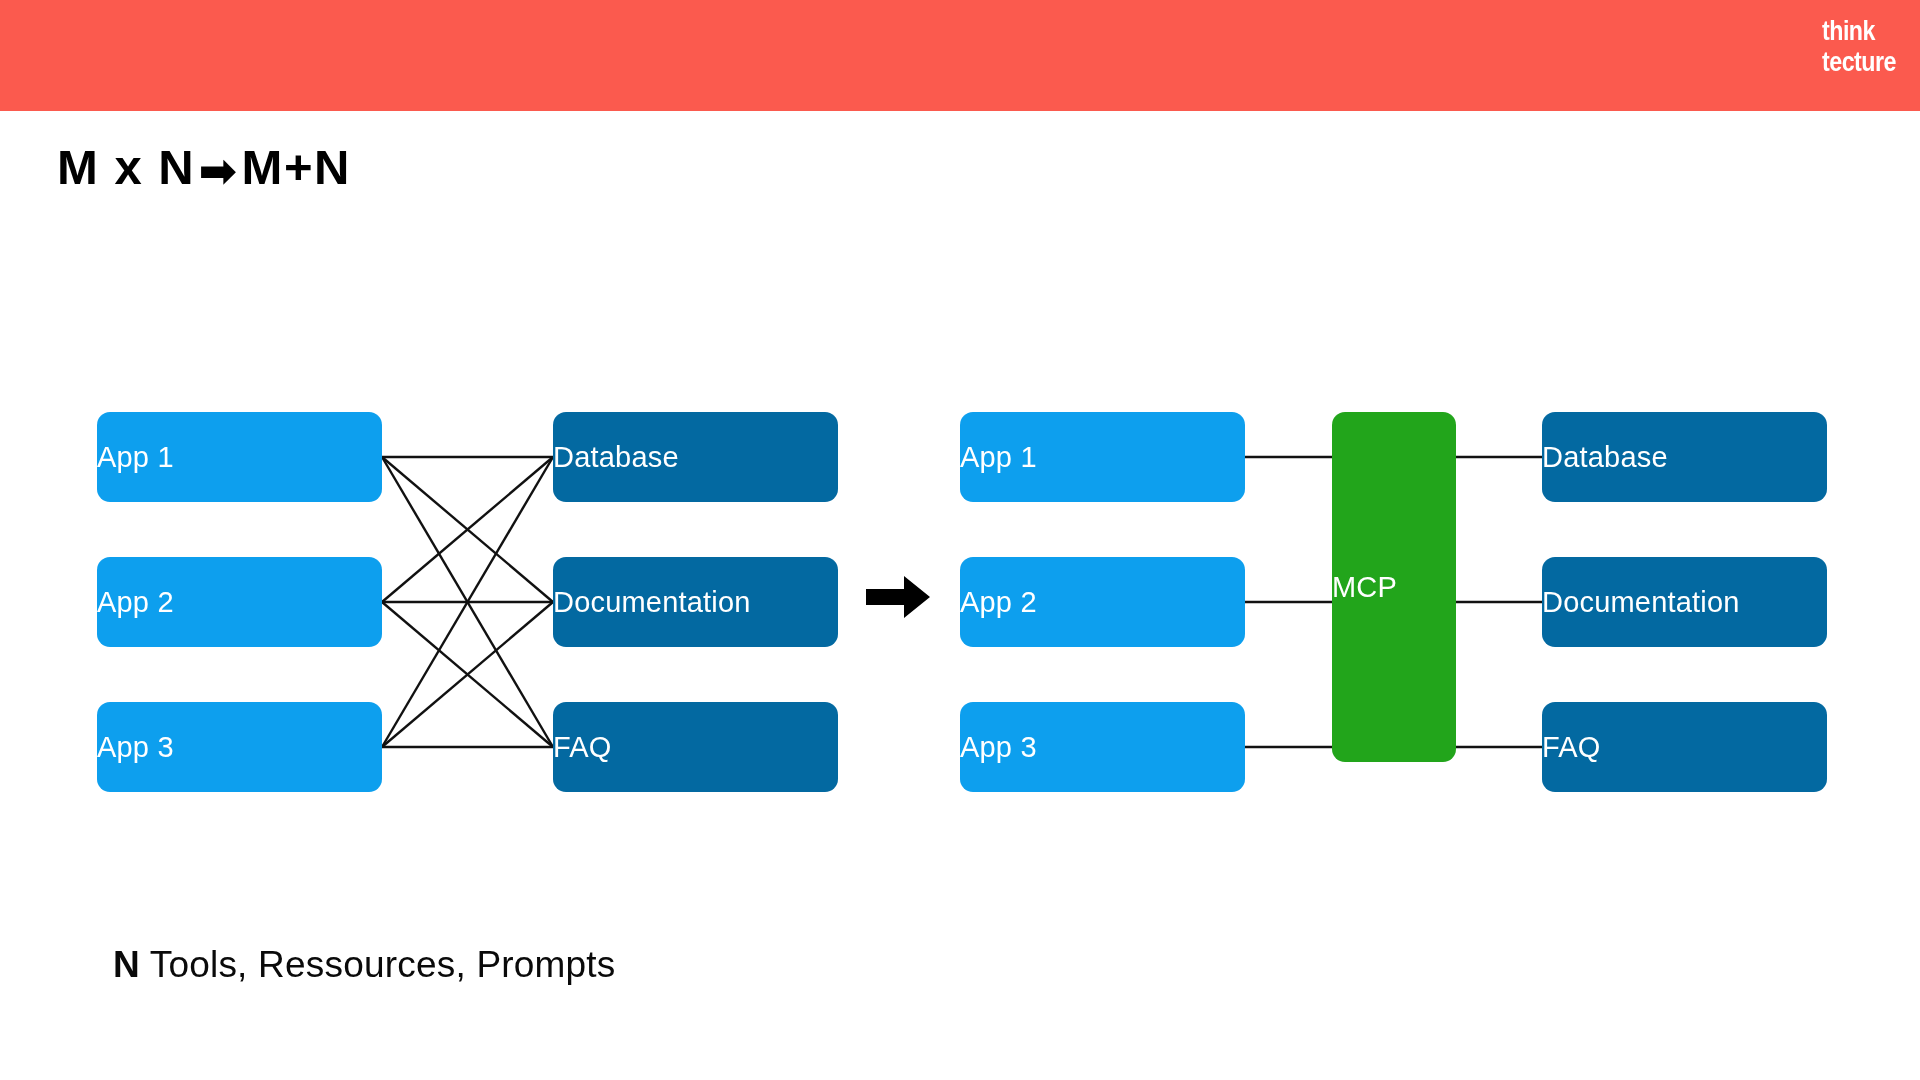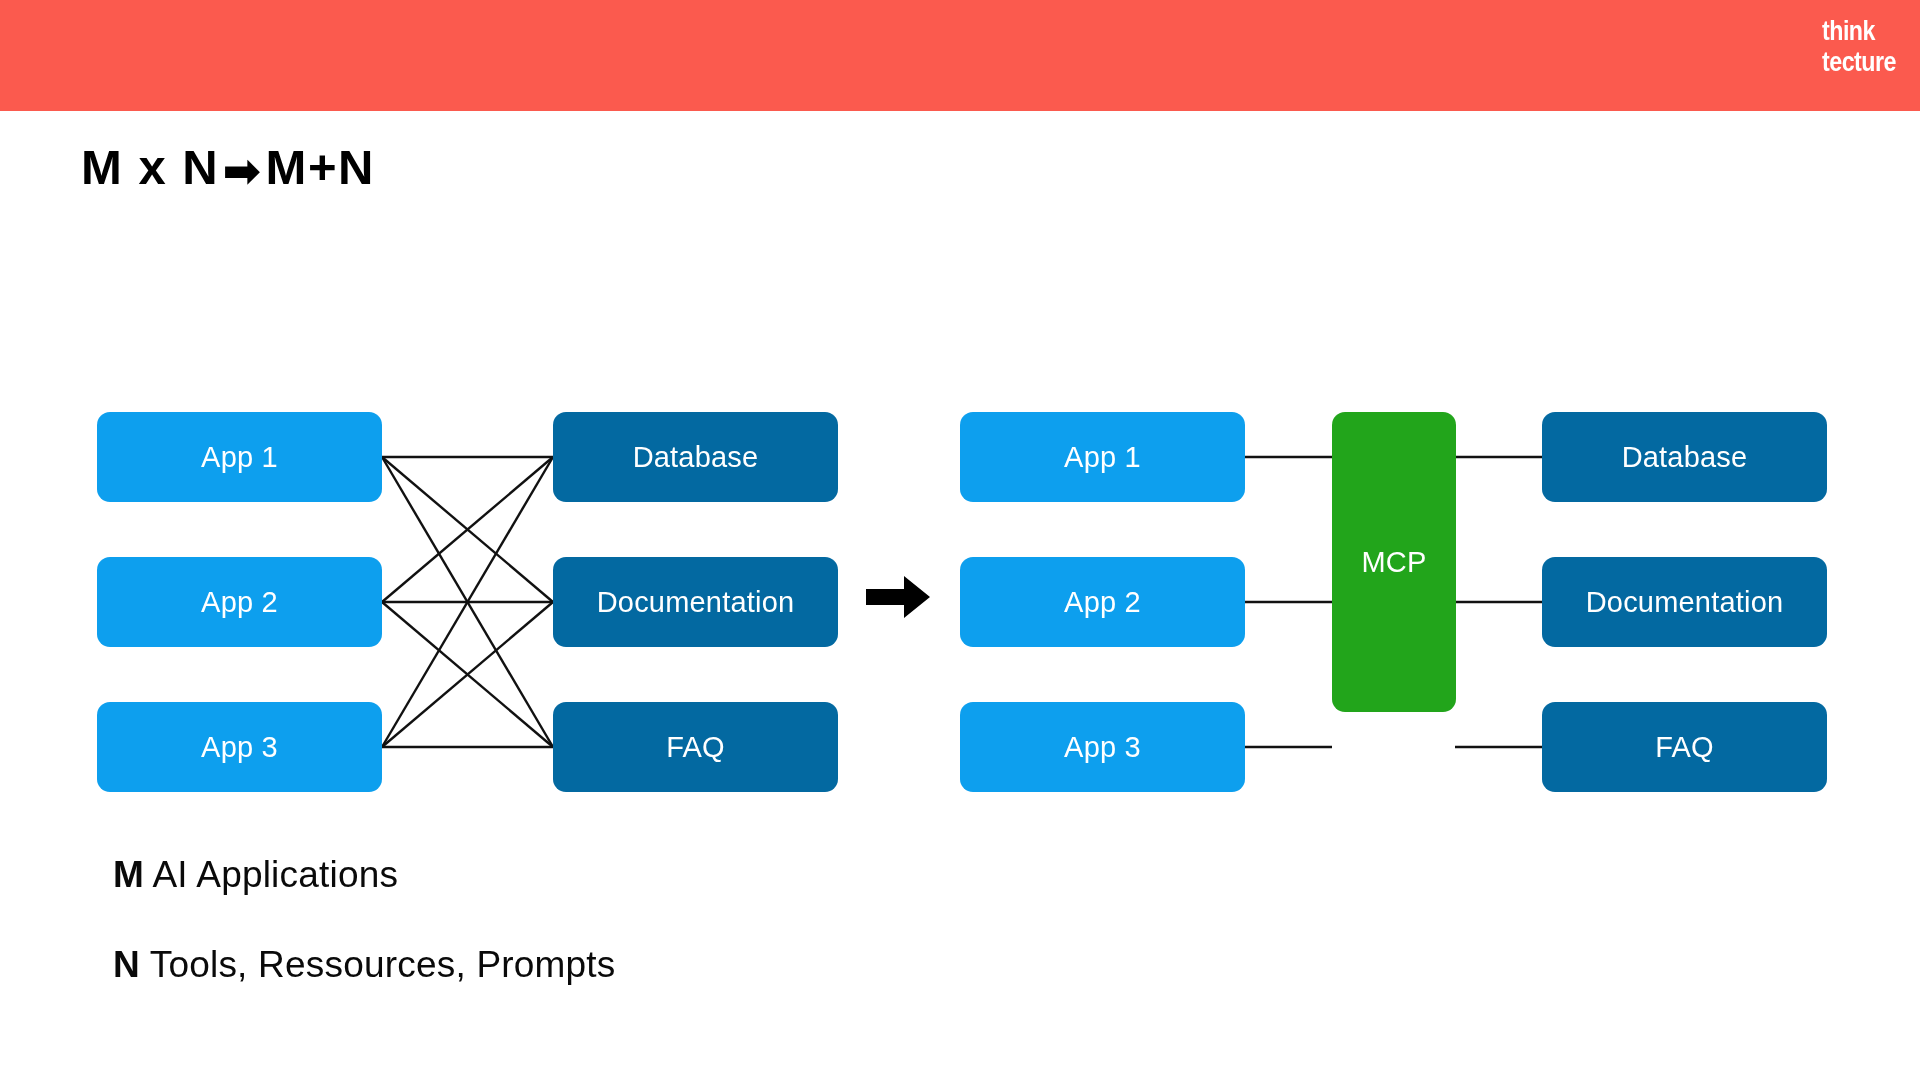--- a/index.html
+++ b/index.html
@@ -34,21 +34,20 @@
 
   
   .slide-title{
     position:absolute;left:57px;top:137px;
     font-size:49px;
     font-weight:bold;
     color:#000000;
     letter-spacing:1.5px;
     white-space:nowrap;
     line-height:60px;
-    margin-left:24px;
   }
   .slide-title .arrow-glyph{
     display:inline-block;
     font-size:44px;
     vertical-align:-2px;
     padding:0 4px;
   }
 
   
   .diagram{
@@ -58,21 +57,21 @@
   .edges{
     position:absolute;left:0;top:0;width:1920px;height:1080px;
   }
 
   .node{
     position:absolute;
     border-radius:13px;
     color:#ffffff;
     display:flex;
     align-items:center;
-    justify-content:center;
+    justify-content:flex-start;
     font-size:29px;
     font-weight:400;
     letter-spacing:0.2px;
     box-sizing:border-box;
     pointer-events:auto;
     text-align:center;
   }
   .node.app{background:#0d9fee;}
   .node.res{background:#0369a1;}
   .node.hub{background:#22a51b;}
@@ -169,35 +168,32 @@
     <div class="node app" style="left:960px;top:412px;width:285px;height:90px;">
       <span>App 1</span>
     </div>
     <div class="node app" style="left:960px;top:557px;width:285px;height:90px;">
       <span>App 2</span>
     </div>
     <div class="node app" style="left:960px;top:702px;width:285px;height:90px;">
       <span>App 3</span>
     </div>
 
-    <div class="node hub" style="left:1332px;top:412px;width:124px;height:300px;">
+    <div class="node hub" style="left:1332px;top:412px;width:124px;height:350px;">
       <span>MCP</span>
     </div>
 
     <div class="node res" style="left:1542px;top:412px;width:285px;height:90px;">
       <span>Database</span>
     </div>
     <div class="node res" style="left:1542px;top:557px;width:285px;height:90px;">
       <span>Documentation</span>
     </div>
     <div class="node res" style="left:1542px;top:702px;width:285px;height:90px;">
       <span>FAQ</span>
     </div>
   </div>
 
-  <div class="legend legend-m">
-    <b>M</b><span> AI Applications</span>
-  </div>
   <div class="legend legend-n">
     <b>N</b><span> Tools, Ressources, Prompts</span>
   </div>
 
 </div>
 
 </body></html>

